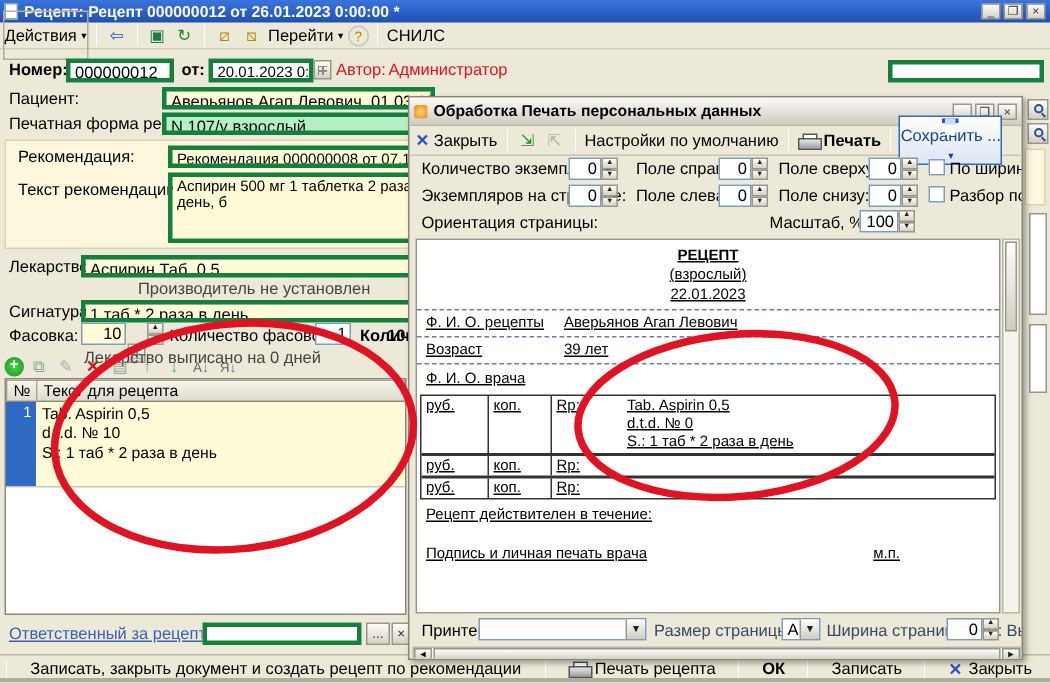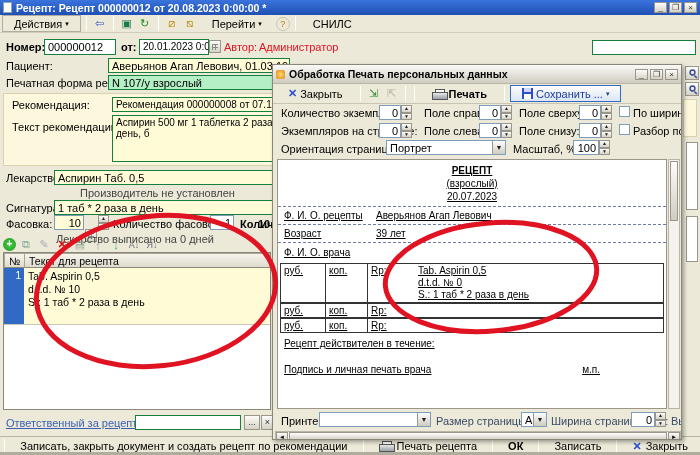--- a/index.html
+++ b/index.html
@@ -2,27 +2,27 @@
 <html><head>
 <meta charset="utf-8">
 <style>
   * { margin:0; padding:0; box-sizing:border-box; }
   html,body { width:700px; height:455px; }
   body { font-family:"Liberation Sans", sans-serif; font-size:11px; color:#000; background:#ece9d8; position:relative; overflow:hidden; }
   .abs { position:absolute; }
   .lbl { white-space:nowrap; }
   .b { font-weight:bold; }
   .red { color:#e01323; }
-  .fld { background:#fffbd7; border:1px solid #15803d; padding:1px 3px; white-space:nowrap; overflow:hidden; background-clip:padding-box; }
+  .fld { background:#fffbd7; border:3px solid #15803d; padding:1px 3px; white-space:nowrap; overflow:hidden; background-clip:padding-box; }
   .fld.white { background:#fff; }
   .fld.green { background:#b5efc5; }
   .titlebar { left:0; top:0; width:700px; height:15px; background:linear-gradient(#3a74dc,#1f4fb4); color:#fff; display:flex; align-items:center; padding-left:3px; font-weight:bold; }
   .wbtn { width:13px; height:11px; background:linear-gradient(#fdfdfb,#d5d1c4); border:1px solid #9a968a; font-size:8px; line-height:9px; text-align:center; color:#333; margin-left:2px; }
   .toolbar { display:flex; align-items:center; gap:2px; }
-  .tbtn { border:1px solid transparent; padding:1px 11px; display:flex; align-items:center; gap:3px; height:17px; }
+  .tbtn { border:1px solid transparent; padding:1px 0; display:flex; align-items:center; gap:3px; height:33px; }
   .ic16 { width:16px; height:15px; display:inline-flex; align-items:center; justify-content:center; font-size:11px; }
   .sepv { width:1px; height:15px; background:#b9b5a7; margin:0 3px; border-right:1px solid #fff; }
   .spin { display:inline-flex; flex-direction:column; width:11px; height:15px; }
   .spin span { flex:1; background:linear-gradient(#fdfdfb,#d5d1c4); border:1px solid #9a968a; font-size:5px; line-height:5px; text-align:center; color:#222; }
   .numfld { border:1px solid #7f9db9; background:#fffbd7; text-align:right; padding:1px 2px; }
   .combo { border:1px solid #7f9db9; background:#fff; display:flex; height:15px; }
   .combo .val { flex:1; padding:1px 3px; white-space:nowrap; overflow:hidden; }
   .combo .arr { width:13px; background:linear-gradient(#fdfdfb,#cfccc0); border-left:1px solid #9a968a; font-size:7px; text-align:center; line-height:13px; color:#222; }
   .chk { width:11px; height:11px; border:1px solid #7f9db9; background:#fff; display:inline-block; }
   .groupbox { background:#fcf7dd; border:1px solid #d9d2ac; }
@@ -46,21 +46,21 @@
   .scroll { background:#f4f3ee; border:1px solid #b9b5a7; }
   .thumb { background:linear-gradient(#fdfdfb,#d0ccc0); border:1px solid #9a968a; }
   .pvw { font-size:10px;text-decoration:underline; }
   .gray { color:#444; }
 </style>
 </head>
 <body>
 
 <div class="abs titlebar">
   <span class="ic-doc"></span>
-  <span style="font-size:10.5px;">Рецепт: Рецепт 000000012 от 20.08.2023 0:00:00 *</span>
+  <span style="font-size:10.5px;">Рецепт: Рецепт 000000012 от 26.01.2023 0:00:00 *</span>
 </div>
 <div class="abs" style="right:3px; top:2px; display:flex;">
   <span class="wbtn">_</span>
   <span class="wbtn">❐</span>
   <span class="wbtn">×</span>
 </div>
 
 <div class="abs toolbar" style="left:0; top:15px; width:700px; height:18px; border-bottom:1px solid #d0cdbd; padding-left:2px;">
   <span class="tbtn" style="border:1px solid #b0ac9e;">
     <span>Действия</span>
@@ -100,21 +100,21 @@
 <div class="abs fld green" style="left:108px; top:75px; width:182px; height:15px;">N 107/у взрослый</div>
 
 <div class="abs groupbox" style="left:3px; top:93px; width:290px; height:73px;"></div>
 <div class="abs lbl" style="left:12px; top:99px;">Рекомендация:</div>
 <div class="abs fld" style="left:112px; top:97px; width:178px; height:15px; font-size:10px;">Рекомендация 000000008 от 07.12.2021 20:0</div>
 <div class="abs lbl" style="left:12px; top:121px;">Текст рекомендации:</div>
 <div class="abs fld" style="left:112px; top:115px; width:178px; height:47px; white-space:normal; font-size:10px;">Аспирин  500 мг 1 таблетка  2 раза в день, б</div>
 
 <div class="abs lbl" style="left:6px; top:172px;">Лекарство:</div>
 <div class="abs fld" style="left:54px; top:170px; width:236px; height:15px;">Аспирин Таб. 0,5</div>
-<div class="abs lbl gray" style="left:56px; top:187px;padding-left:24px;">Производитель не установлен</div>
+<div class="abs lbl gray" style="left:68px; top:187px;padding-left:24px;">Производитель не установлен</div>
 <div class="abs lbl" style="left:6px; top:202px;">Сигнатура</div>
 <div class="abs fld" style="left:54px; top:200px; width:236px; height:15px;">1 таб * 2 раза в день</div>
 
 <div class="abs lbl" style="left:6px; top:218px;">Фасовка:</div>
 <div class="abs numfld" style="left:54px; top:215px; width:30px; height:15px;">10</div>
 <div class="abs ic-cal" style="left:85px; top:216px;"></div>
 <div class="abs spin" style="left:98px; top:215px;">
     <span>▲</span>
     <span>▼</span>
   </div>
@@ -201,27 +201,30 @@
 
   <div class="toolbar" style="height:20px; border-bottom:1px solid #c9c5b5; padding-left:3px;">
     <span class="tbtn">
       <span style="color:#2b4fd0; font-weight:bold;">✕</span>
       <span>Закрыть</span>
     </span>
     <span class="sepv"></span>
     <span class="ic16" style="color:#2a8a2a;">⇲</span>
     <span class="ic16" style="color:#b5b2a5;">⇱</span>
     <span class="sepv"></span>
+    <span class="tbtn">
+        <span>Настройки по умолчанию</span>
+      </span>
     <span class="sepv"></span>
     <span class="tbtn">
       <span class="ic-print"></span>
       <span class="b">Печать</span>
     </span>
     <span class="sepv"></span>
-    <span class="tbtn" style="border:1px solid #316ac5; background:linear-gradient(#fdfdfb,#dce6f5);">
+    <span class="tbtn" style="border:1px solid #316ac5; background:linear-gradient(#fdfdfb,#dce6f5);flex-direction:column;">
       <span class="ic-disk"></span>
       <span style="color:#1a3f9c;">Сохранить ...</span>
       <span style="font-size:7px; color:#1a3f9c;">▾</span>
     </span>
   </div>
 
   <div class="abs lbl" style="left:8px; top:42px;">Количество экземпляров:</div>
   <div class="abs numfld" style="left:106px; top:40px; width:22px; height:15px; background:#fff;">0</div>
   <div class="abs spin" style="left:128px; top:40px;">
       <span>▲</span>
@@ -257,36 +260,32 @@
   <div class="abs lbl" style="left:246px; top:60px;">Поле снизу:</div>
   <div class="abs numfld" style="left:306px; top:58px; width:22px; height:15px; background:#fff;">0</div>
   <div class="abs spin" style="left:328px; top:58px;">
       <span>▲</span>
       <span>▼</span>
     </div>
   <div class="abs chk" style="left:346px; top:59px;"></div>
   <div class="abs lbl" style="left:360px; top:60px;">Разбор по копиям</div>
 
   <div class="abs lbl" style="left:8px; top:78px;">Ориентация страницы:</div>
-  <div class="abs combo" style="left:113px; top:75px; width:120px;">
-    <span class="val">Портрет</span>
-    <span class="arr">▼</span>
-  </div>
   <div class="abs lbl" style="left:240px; top:78px;">Масштаб, %:</div>
   <div class="abs numfld" style="left:300px; top:75px; width:26px; height:15px; background:#fff;">100</div>
   <div class="abs spin" style="left:326px; top:75px;">
       <span>▲</span>
       <span>▼</span>
     </div>
 
   <div class="abs pvw" style="left:4px; top:94px; width:390px; height:250px; background:#fff; border:1px solid #9a968a; overflow:hidden;">
     <div style="text-align:center; margin-top:4px; line-height:13px;">
       <div class="b">РЕЦЕПТ</div>
       <div>(взрослый)</div>
-      <div>20.07.2023</div>
+      <div>22.01.2023</div>
     </div>
     <div class="dashln" style="margin-top:3px;"></div>
     <div style="display:flex; padding:3px 6px;">
         <span style="width:92px;">Ф. И. О. рецепты</span>
         <span>Аверьянов Агап Левович</span>
       </div>
     <div class="dashln"></div>
     <div style="display:flex; padding:3px 6px;">
         <span style="width:92px;">Возраст</span>
         <span>39 лет</span>

